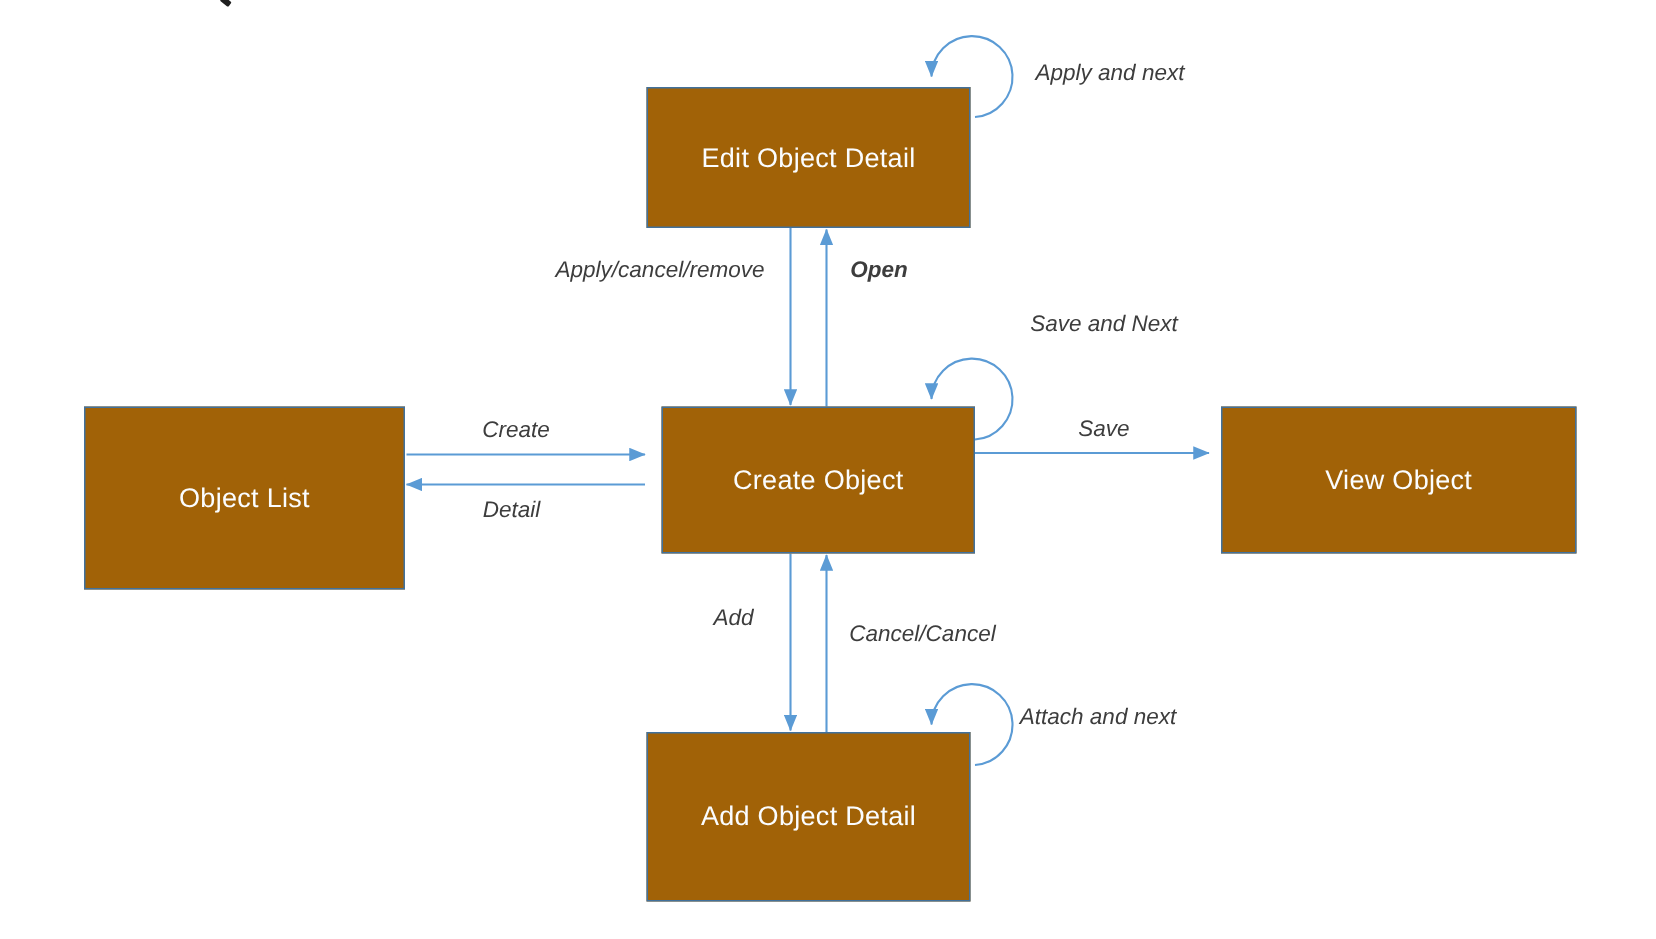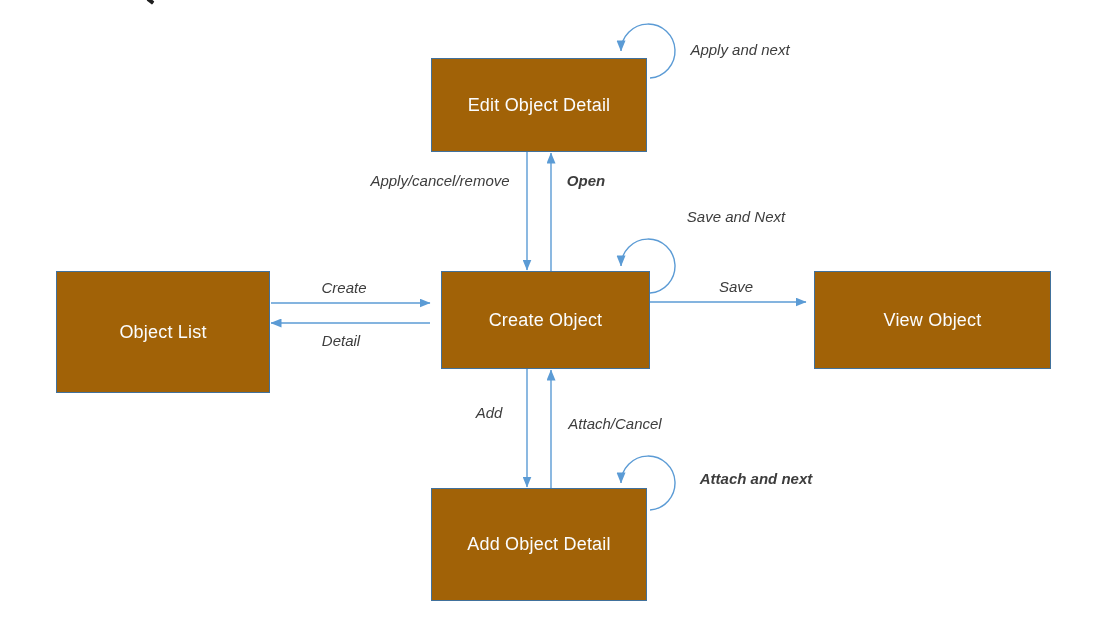--- a/index.html
+++ b/index.html
@@ -48,21 +48,21 @@
   }
   .lbl-apply-and-next      { left: 740px; top: 49px;  }
   .lbl-apply-cancel-remove { left: 440px; top: 180px; }
   .lbl-open                { left: 586px; top: 180px; font-weight: bold; }
   .lbl-save-and-next       { left: 736px; top: 216px; }
   .lbl-create              { left: 344px; top: 287px; }
   .lbl-cancel              { left: 341px; top: 340px; }
   .lbl-save                { left: 736px; top: 286px; }
   .lbl-add                 { left: 489px; top: 412px; }
   .lbl-attach-cancel       { left: 615px; top: 423px; }
-  .lbl-attach-and-next     { left: 756px; top: 478px; font-weight: bold; }
+  .lbl-attach-and-next     { left: 732px; top: 478px; }
   .edge-line {
     fill: none;
     stroke: #5B9BD5;
     stroke-width: 1.4;
   }
   .cropped-fragment {
     position: absolute;
     left: 147px;
     top: -1px;
     width: 7px;
@@ -116,16 +116,16 @@
   </div>
 
   <span class="edge-label lbl-apply-and-next">Apply and next</span>
   <span class="edge-label lbl-apply-cancel-remove">Apply/cancel/remove</span>
   <span class="edge-label lbl-open">Open</span>
   <span class="edge-label lbl-save-and-next">Save and Next</span>
   <span class="edge-label lbl-create">Create</span>
   <span class="edge-label lbl-cancel">Detail</span>
   <span class="edge-label lbl-save">Save</span>
   <span class="edge-label lbl-add">Add</span>
-  <span class="edge-label lbl-attach-cancel">Attach/Cancel</span>
+  <span class="edge-label lbl-attach-cancel">Cancel/Cancel</span>
   <span class="edge-label lbl-attach-and-next">Attach and next</span>
 
 </div>
 
 </body></html>

